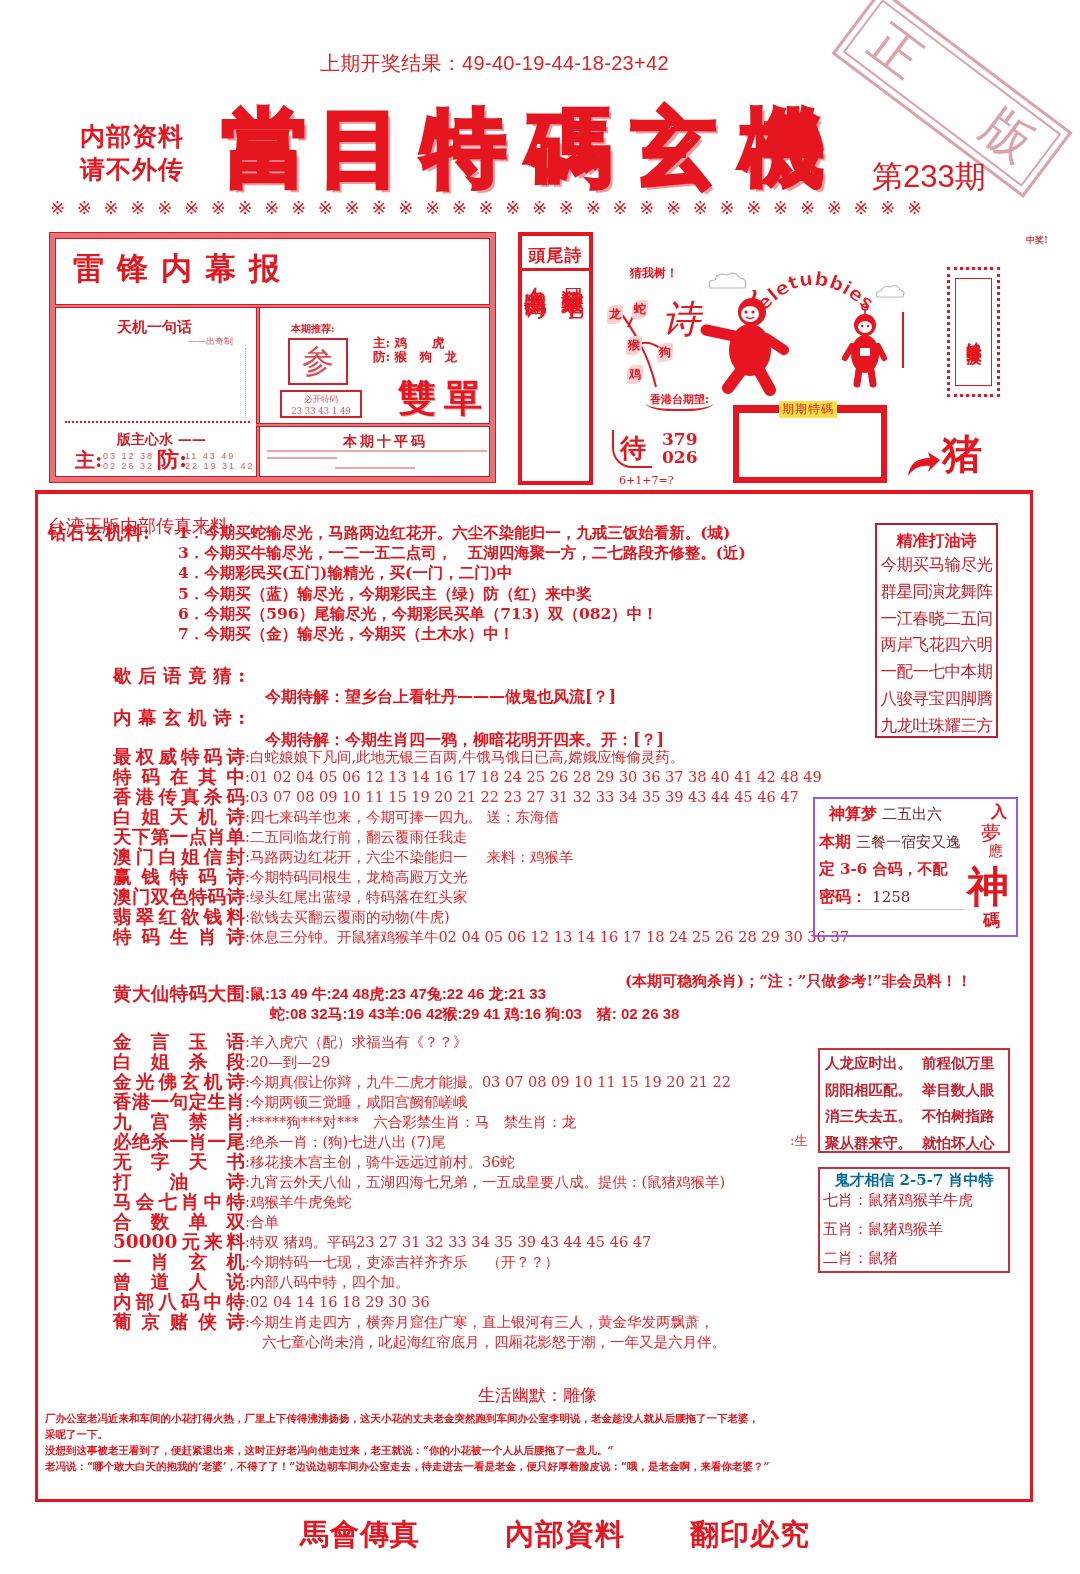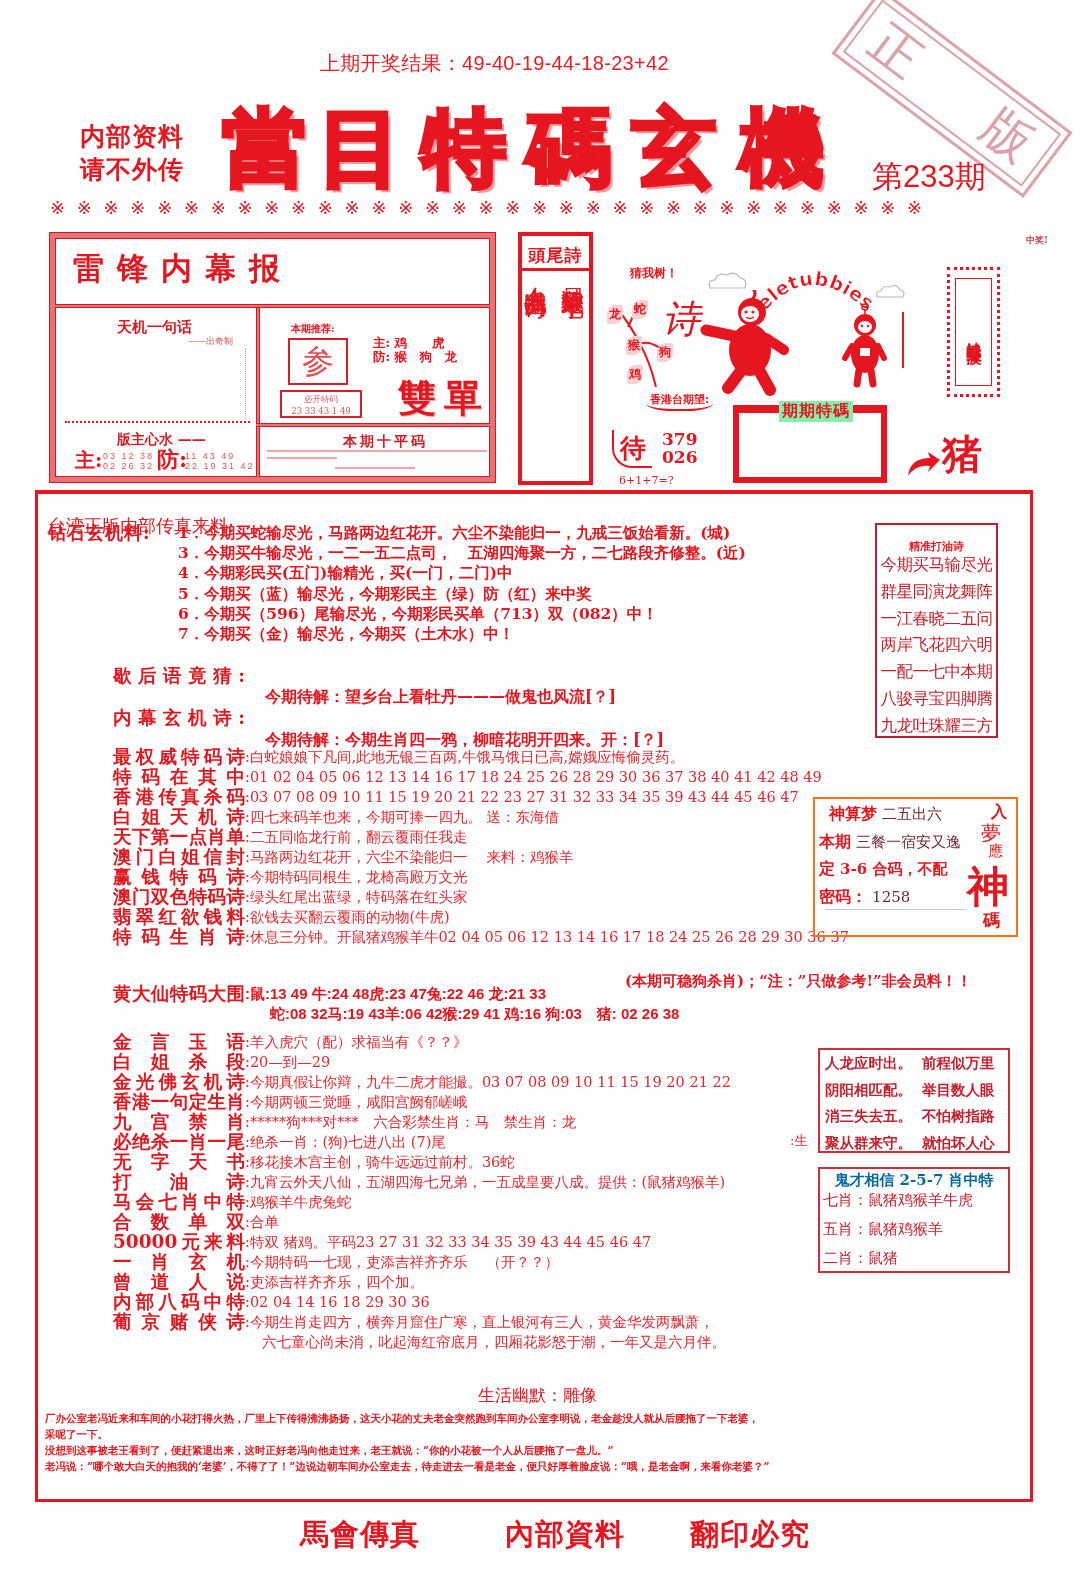--- a/index.html
+++ b/index.html
@@ -29,40 +29,40 @@
 .pbox{left:518px;top:232px;width:75px;height:253px;border:4px solid #e5161f}
 .pbox-title{left:0;right:0;top:8px;text-align:center;font-size:17px;font-weight:bold;letter-spacing:1px}
 .pbox-sep{left:0;right:0;top:32px;height:3px;background:#e5161f}
 .pcol{top:42px;writing-mode:vertical-rl;font-family:"DejaVu Sans",sans-serif;font-size:23px;line-height:26px;letter-spacing:-1.5px;color:#e5161f}
 
 
 .leaf{font-size:12px;font-weight:bold;color:#e5161f;background:#fbd0d2;border-radius:50% 10% 50% 10%;padding:1px 2px}
 .cwave{left:947px;top:267px;width:53px;height:130px;border:3px dotted #e5161f;padding:8px 5px}
 .cwave-inner{width:100%;height:100%;border:1.5px solid #e5161f;writing-mode:vertical-rl;font-size:15px;font-weight:bold;line-height:37px;letter-spacing:1.5px;text-align:center;padding-top:4px}
 .frame{left:733px;top:405px;width:154px;height:78px;border:6px solid #e5161f;border-top-width:8px}
-.frame-label{position:absolute;left:40px;top:-12px;background:#86efac;padding:0 3px;font-size:16px;font-weight:bold;letter-spacing:1px;white-space:nowrap}
+.frame-label{position:absolute;left:40px;top:-12px;background:#fde047;padding:0 3px;font-size:12px;font-weight:normal;letter-spacing:1px;white-space:nowrap}
 
 
 .mainbox{left:35px;top:490px;width:998px;height:1012px;border:3px solid #e5161f;border-top-width:4px}
 .intro{left:48px;top:516px;font-size:18px;font-weight:normal;line-height:20px;white-space:nowrap}
 .diamond-label{left:48px;top:523px;font-size:18px;font-weight:bold;line-height:20px;white-space:nowrap;letter-spacing:1px}
 .diamond{left:178px;top:523px;font-size:15.5px;font-weight:bold;line-height:20.2px;white-space:nowrap;color:#e3161e}
 .row{white-space:nowrap;height:20px;line-height:20px}
 .lbl{display:inline-block;width:132px;text-align:justify;text-align-last:justify;font-weight:bold;font-size:18.5px;color:#e01820;vertical-align:top}
 .val{font-size:14.5px;color:#e2262e}
 .num{font-size:14.5px;color:#e2262e}
 .pending{font-size:16px;font-weight:bold;white-space:nowrap}
 .hdx{font-family:"Liberation Sans",sans-serif;font-weight:bold;font-size:15px;color:#e3161e}
 .note{left:625px;top:972px;font-size:15px;font-weight:bold;white-space:nowrap}
 
 
 .jz{left:875px;top:523px;width:123px;height:215px;border:2px solid #b8202c}
-.jz-title{text-align:center;font-size:11px;font-weight:bold;margin-top:14px;line-height:16px}
+.jz-title{text-align:center;font-size:16px;font-weight:bold;margin-top:8px;line-height:16px}
 .jz-list{position:absolute;left:0;right:0;top:27px;text-align:center;font-size:16.5px;line-height:26.8px;color:#c81e2a;letter-spacing:-.5px;white-space:nowrap}
-.rm{left:813px;top:797px;width:205px;height:140px;border:2px solid #f97316}
+.rm{left:813px;top:797px;width:205px;height:140px;border:2px solid #8b5cf6}
 .rm-line{position:absolute;left:4px;height:27px;line-height:27px;white-space:nowrap}
 .rm-k{font-size:16px;font-weight:bold;color:#e11820}
 .rm-v{font-size:15px;color:#6b2a30}
 .rm-char{position:absolute;font-family:"DejaVu Sans",sans-serif;font-weight:bold;color:#e11820}
 .pm{left:818px;top:1048px;width:192px;height:105px;border:2px solid #c8303a}
 .pm-line{position:absolute;left:5px;height:26.7px;line-height:26.7px;white-space:nowrap;font-size:14.5px;font-weight:bold;color:#c4202e}
 .pm-a{display:inline-block;width:97px}
 .gc{left:818px;top:1167px;width:192px;height:106px;border:2px solid #c8303a}
 .gc-title{text-align:center;font-size:15px;font-weight:bold;line-height:22px;white-space:nowrap;color:#0369a1}
 .gc-row{position:absolute;left:3px;font-size:15px;color:#c4202e;white-space:nowrap}
@@ -282,21 +282,21 @@
   <div class="row"><span class="lbl">金光佛玄机诗</span><span class="val">:今期真假让你辩，九牛二虎才能撮。03 07 08 09 10 11 15 19 20 21 22</span></div>
   <div class="row"><span class="lbl">香港一句定生肖</span><span class="val">:今期两顿三觉睡，咸阳宫阙郁嵯峨</span></div>
   <div class="row"><span class="lbl">九宫禁肖</span><span class="val">:*****狗***对***　六合彩禁生肖：马　禁生肖：龙</span></div>
   <div class="row"><span class="lbl">必绝杀一肖一尾</span><span class="val">:绝杀一肖：(狗)七进八出 (7)尾</span></div>
   <div class="row"><span class="lbl">无字天书</span><span class="val">:移花接木宫主创，骑牛远远过前村。36蛇</span></div>
   <div class="row"><span class="lbl">打油诗</span><span class="val">:九宵云外天八仙，五湖四海七兄弟，一五成皇要八成。提供：(鼠猪鸡猴羊)</span></div>
   <div class="row"><span class="lbl">马会七肖中特</span><span class="val">:鸡猴羊牛虎兔蛇</span></div>
   <div class="row"><span class="lbl">合数单双</span><span class="val">:合单</span></div>
   <div class="row"><span class="lbl">50000元来料</span><span class="val">:特双 猪鸡。平码23 27 31 32 33 34 35 39 43 44 45 46 47</span></div>
   <div class="row"><span class="lbl">一肖玄机</span><span class="val">:今期特码一七现，吏添吉祥齐齐乐　 （开？？）</span></div>
-  <div class="row"><span class="lbl">曾道人说</span><span class="val">:吏添吉祥齐齐乐，四个加。</span></div>
+  <div class="row"><span class="lbl">曾道人说</span><span class="val">:内部八码中特，四个加。</span></div>
   <div class="row"><span class="lbl">内部八码中特</span><span class="num">:02 04 14 16 18 29 30 36</span></div>
   <div class="row"><span class="lbl">葡京赌侠诗</span><span class="val">:今期生肖走四方，横奔月窟住广寒，直上银河有三人，黄金华发两飘萧，</span></div>
   <div class="row"><span class="val" style="padding-left:149px">六七童心尚未消，叱起海红帘底月，四厢花影怒于潮，一年又是六月伴。</span></div>
 </div>
 
 <div class="abs val" style="left:790px;top:1132px;font-size:13px">:生</div>
 
 <div class="abs jz">
   <div class="jz-title">精准打油诗</div>
   <div class="jz-list">

